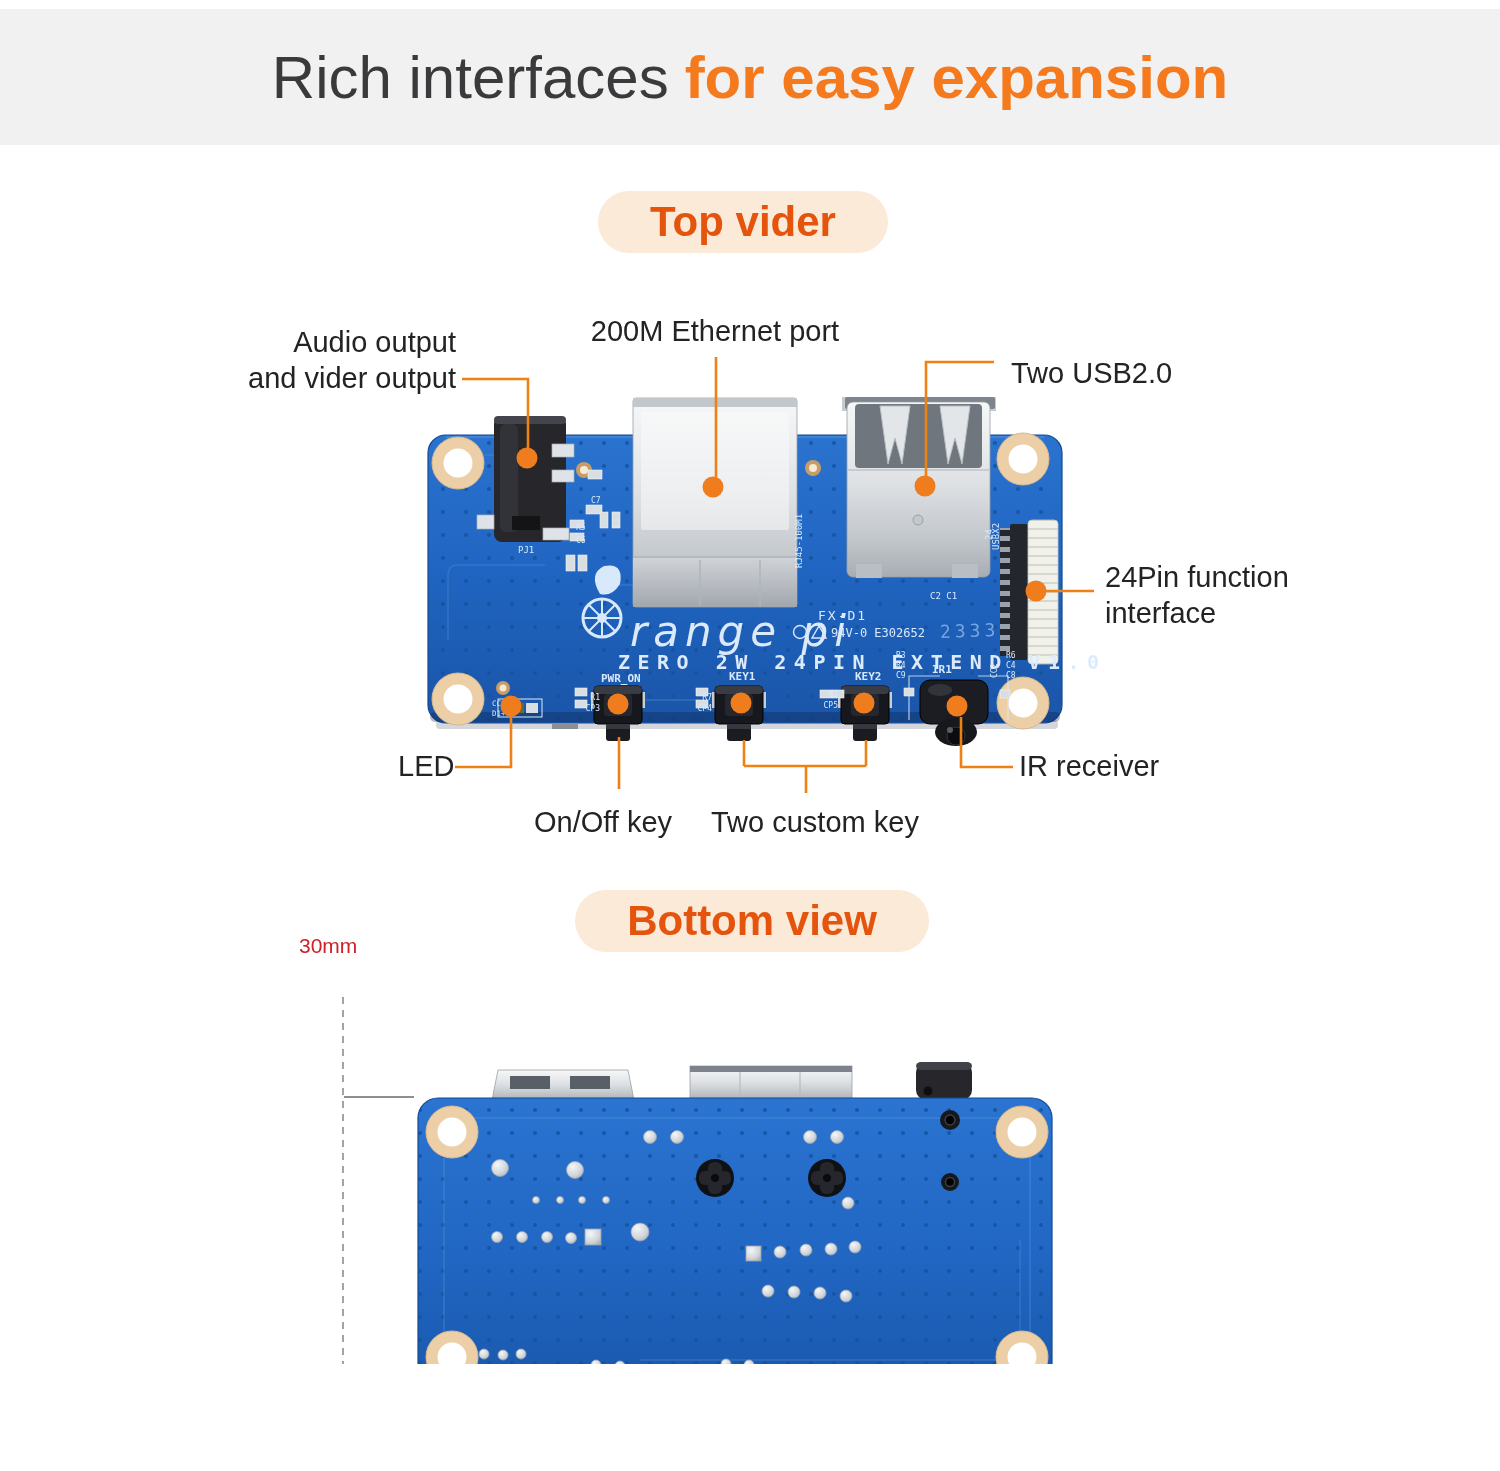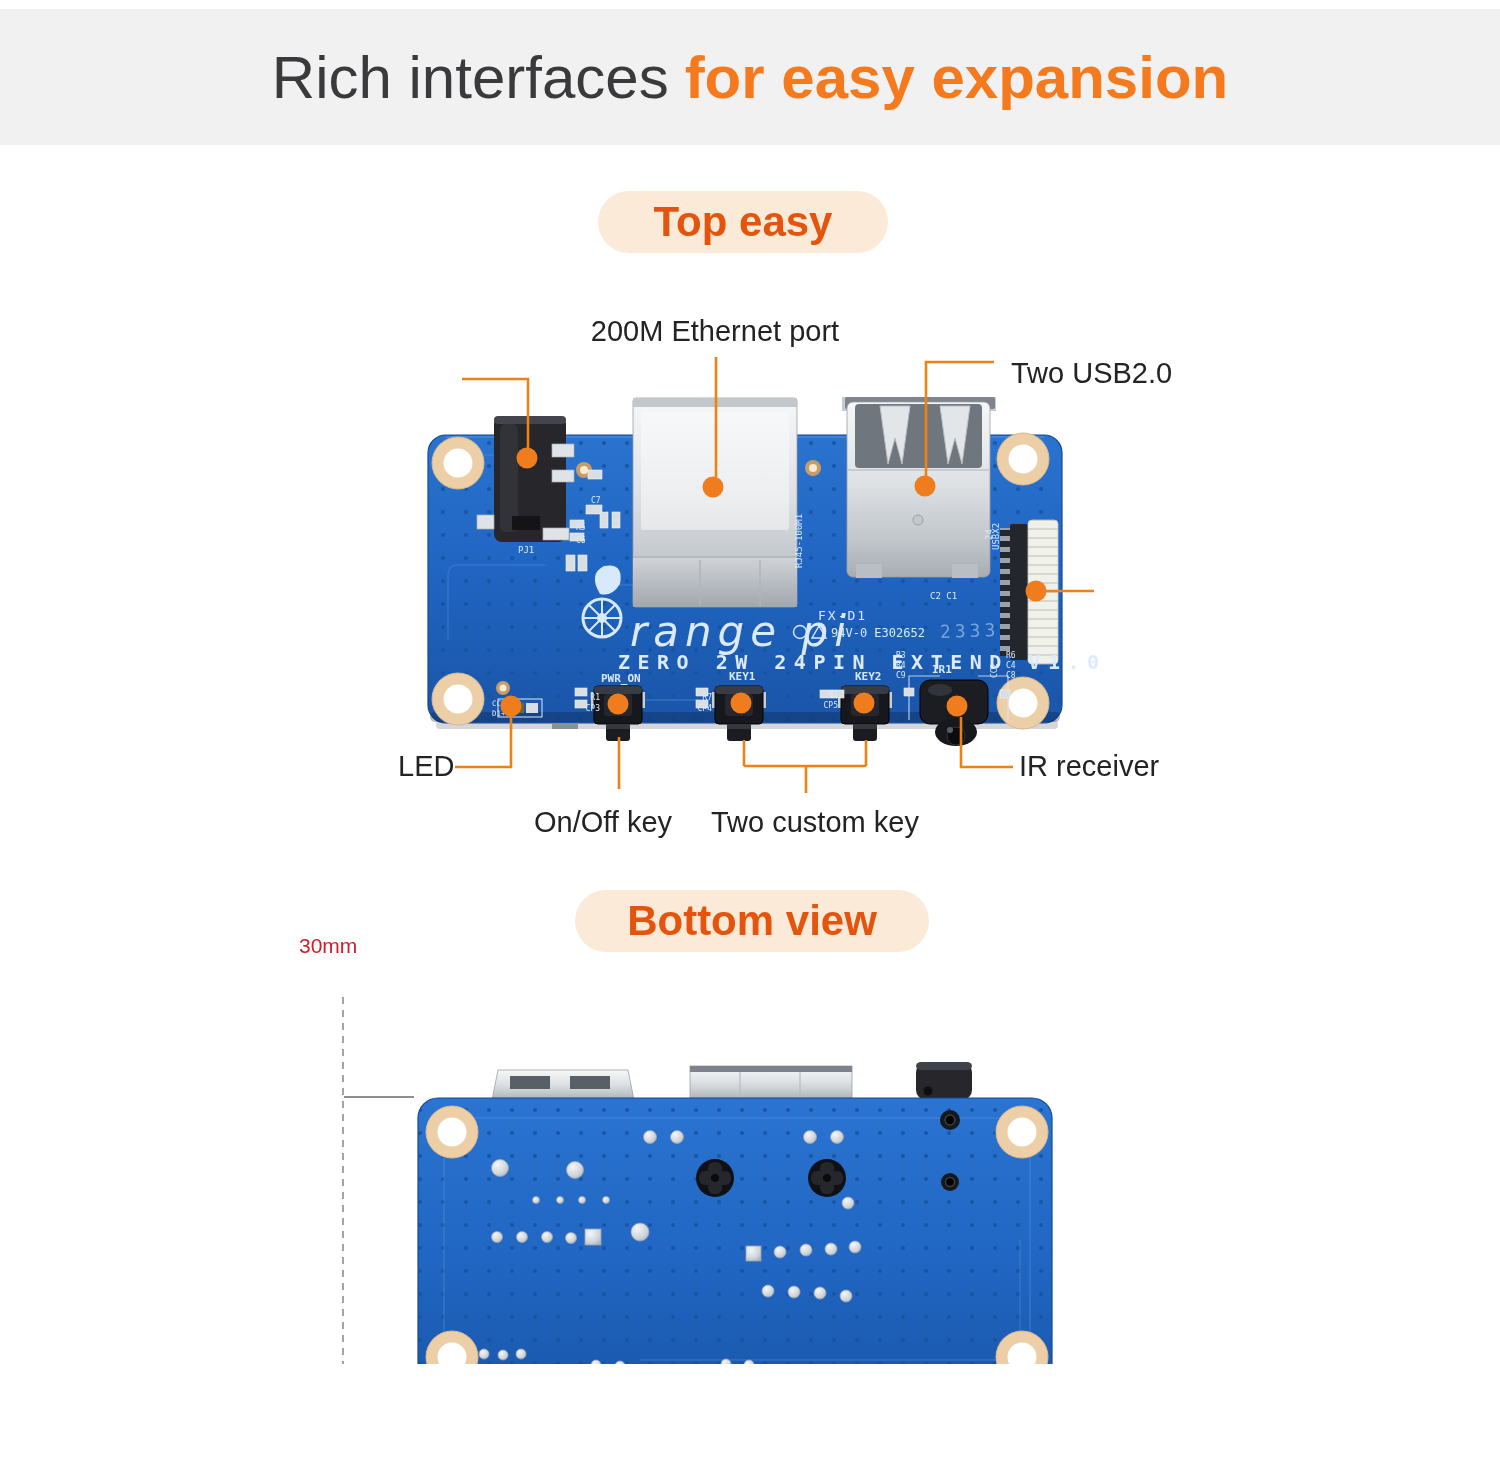--- a/index.html
+++ b/index.html
@@ -43,21 +43,21 @@
 
 <div class="canvas">
 
   <div class="band">
     <div class="title">
       <span>Rich interfaces</span><span class="accent">for easy expansion</span>
     </div>
   </div>
 
   <div class="pill" id="pill-top">
-    <span>Top easy</span>
+    <span>Top vider</span>
   </div>
   <div class="pill" id="pill-bottom">
     <span>Bottom view</span>
   </div>
 
   <svg width="1500" height="1471" viewBox="0 0 1500 1471">
     <defs>
       <linearGradient id="bgTop" x1="0" y1="0" x2="0" y2="1">
         <stop offset="0" stop-color="#2a73cf"></stop>
           <stop offset=".5" stop-color="#1f64c0"></stop>
@@ -407,22 +407,30 @@
     <g>
       <path d="M343,997 V1389" stroke="#a3a3a3" stroke-width="2" stroke-dasharray="7,6"></path>
       <path d="M344,1097 H414" stroke="#8f8f8f" stroke-width="2"></path>
       <path d="M344,1390 H414" stroke="#8f8f8f" stroke-width="2"></path>
       <path d="M419,1393 V1456" stroke="#8f8f8f" stroke-width="2"></path>
       <path d="M1051,1393 V1456" stroke="#8f8f8f" stroke-width="2"></path>
       <path d="M420,1457 H1188" stroke="#a3a3a3" stroke-width="2" stroke-dasharray="7,6"></path>
     </g>
   </svg>
 
+  <div class="label" id="lbl-audio">
+    <div>Audio output</div>
+    <div>and vider output</div>
+  </div>
   <div class="label" id="lbl-eth">200M Ethernet port</div>
   <div class="label" id="lbl-usb">Two USB2.0</div>
+  <div class="label" id="lbl-pin24">
+    <div>24Pin function</div>
+    <div>interface</div>
+  </div>
   <div class="label" id="lbl-led">LED</div>
   <div class="label" id="lbl-onoff">On/Off key</div>
   <div class="label" id="lbl-custom">Two custom key</div>
   <div class="label" id="lbl-ir">IR receiver</div>
 
   <div class="dim" id="dim-30">30mm</div>
   <div class="dim" id="dim-65">65mm</div>
 
 </div>
 

